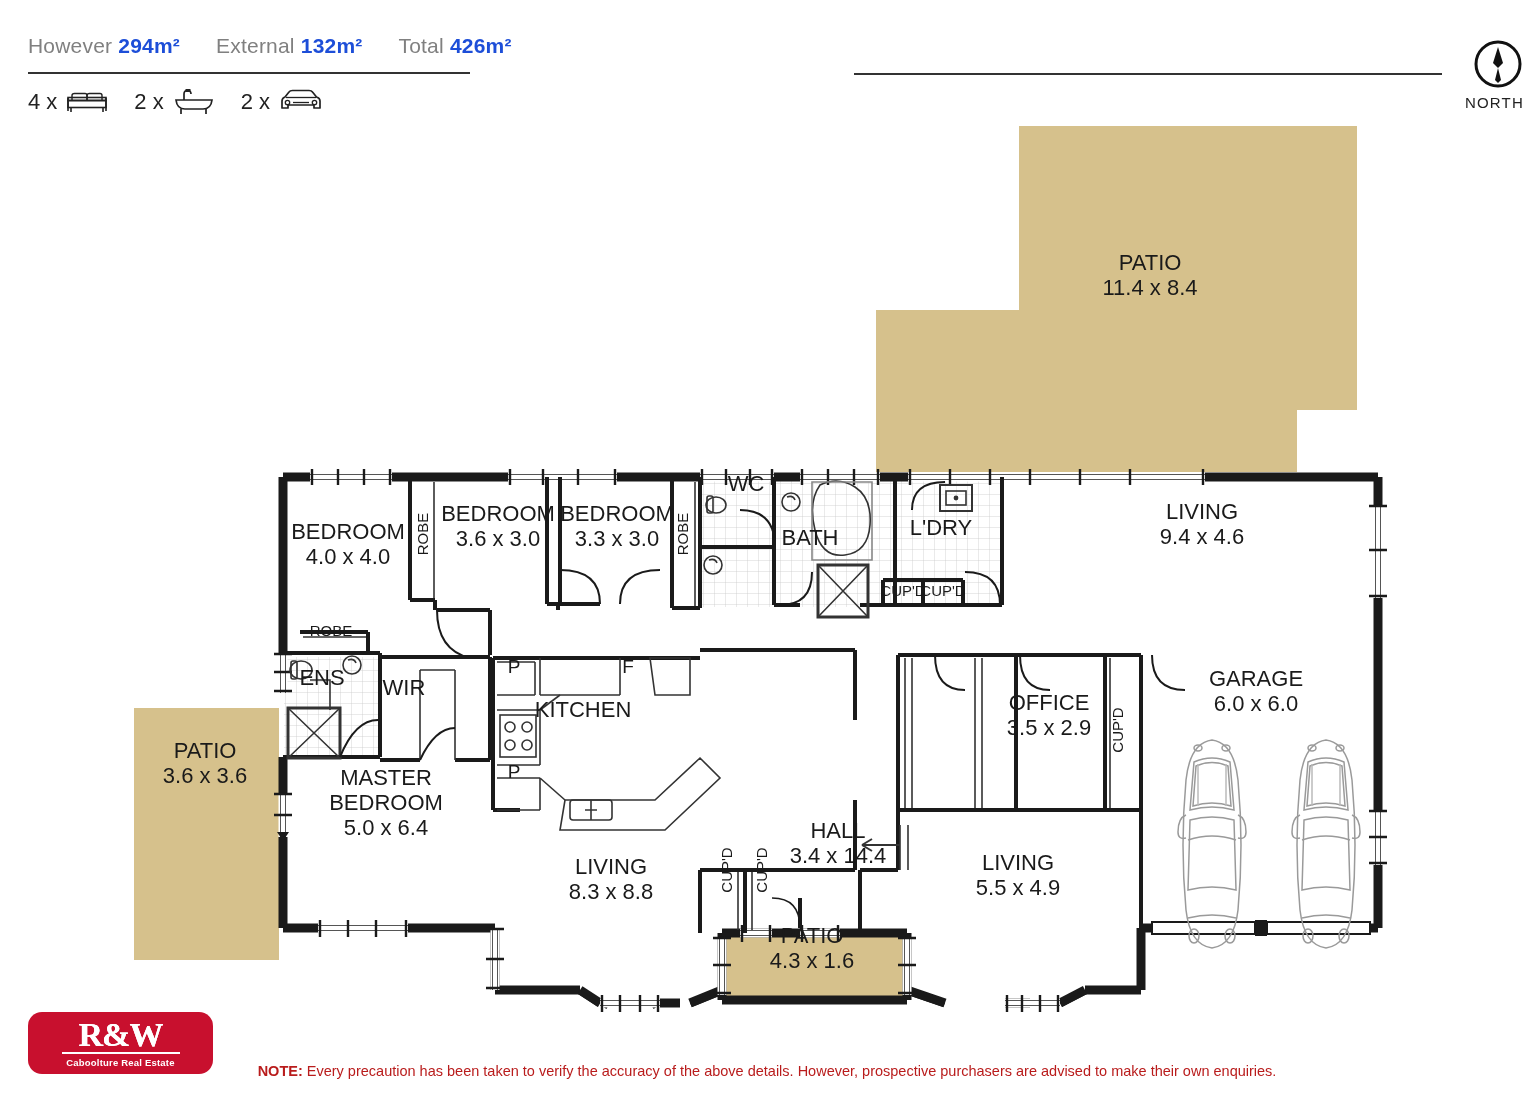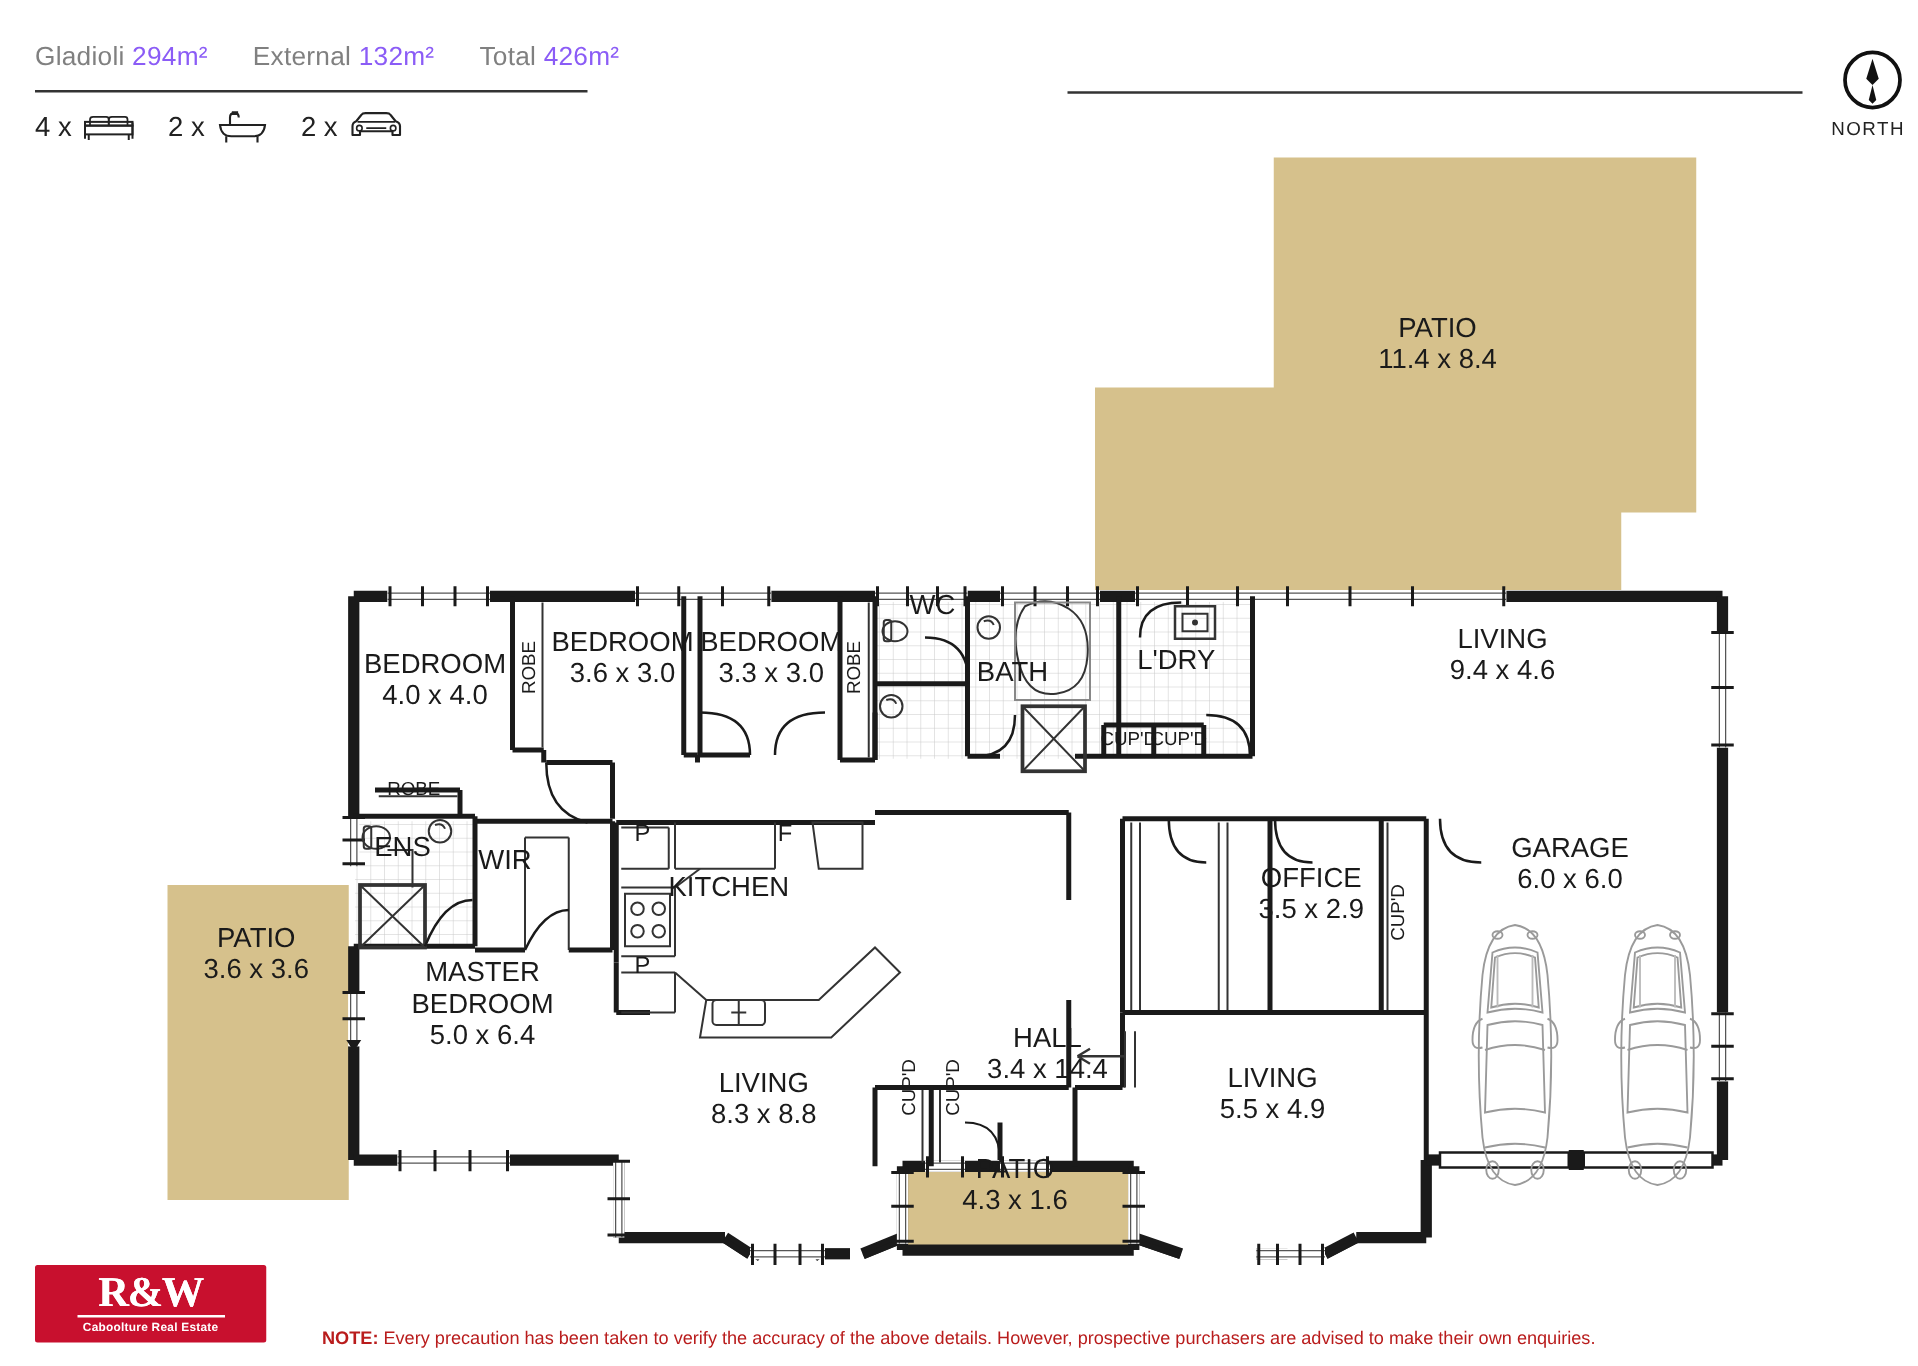--- a/index.html
+++ b/index.html
@@ -18,21 +18,21 @@
   }
   
   #header-stats{
     position:absolute;
     left:28px; top:34px;
     font-size:21px;
     letter-spacing:.2px;
     white-space:nowrap;
     color:#808080;
   }
-  #header-stats .val{ color:#8b5cf6; font-weight:normal; }
+  #header-stats .val{ color:#1d4ed8; font-weight:bold; }
   #header-stats .grp{ margin-right:30px; }
   #header-rule{
     position:absolute;
     left:28px; top:72px;
     width:442px; height:2px;
     background:#333;
   }
   #icon-row{
     position:absolute;
     left:28px; top:82px;
@@ -79,21 +79,21 @@
     left:0; top:110px;
     width:1534px; height:910px;
   }
 
   
   #logo{
     position:absolute;
     left:28px; top:1012px;
     width:185px; height:62px;
     background:#c8102e;
-    border-radius:2px;
+    border-radius:14px;
     display:flex;
     flex-direction:column;
     align-items:center;
     justify-content:center;
   }
   #logo .rw{
     color:#fff;
     font-family:"Liberation Serif", serif;
     font-weight:bold;
     font-size:34px;
@@ -119,21 +119,21 @@
   }
   #note b{font-weight:bold;}
 </style>
 </head>
 <body>
 
 <div id="page">
 
   <div id="header-stats">
     <span class="grp">
-      <span>Gladioli</span>
+      <span>However</span>
       <span class="val">294m²</span>
     </span><span class="grp">
       <span>External</span>
       <span class="val">132m²</span>
     </span><span class="grp">
       <span>Total</span>
       <span class="val">426m²</span>
     </span>
   </div>
   <div id="header-rule"></div>

